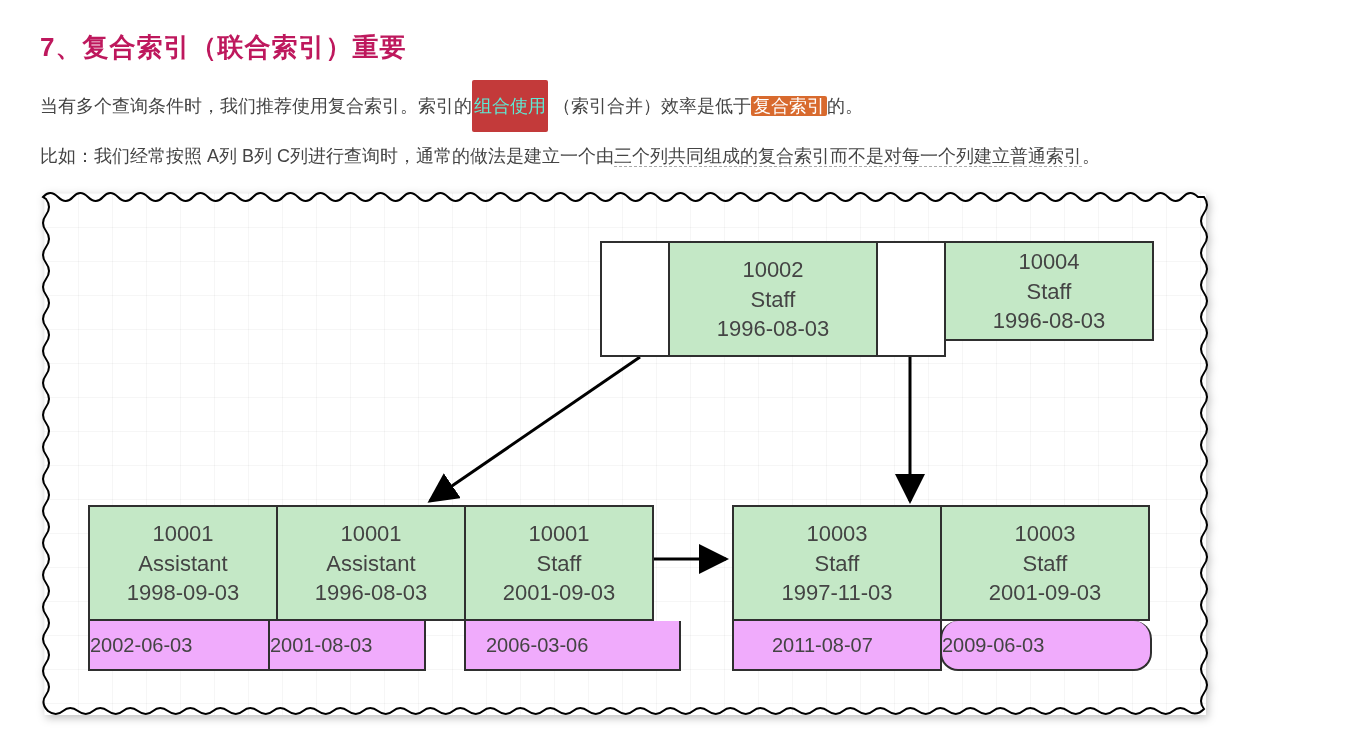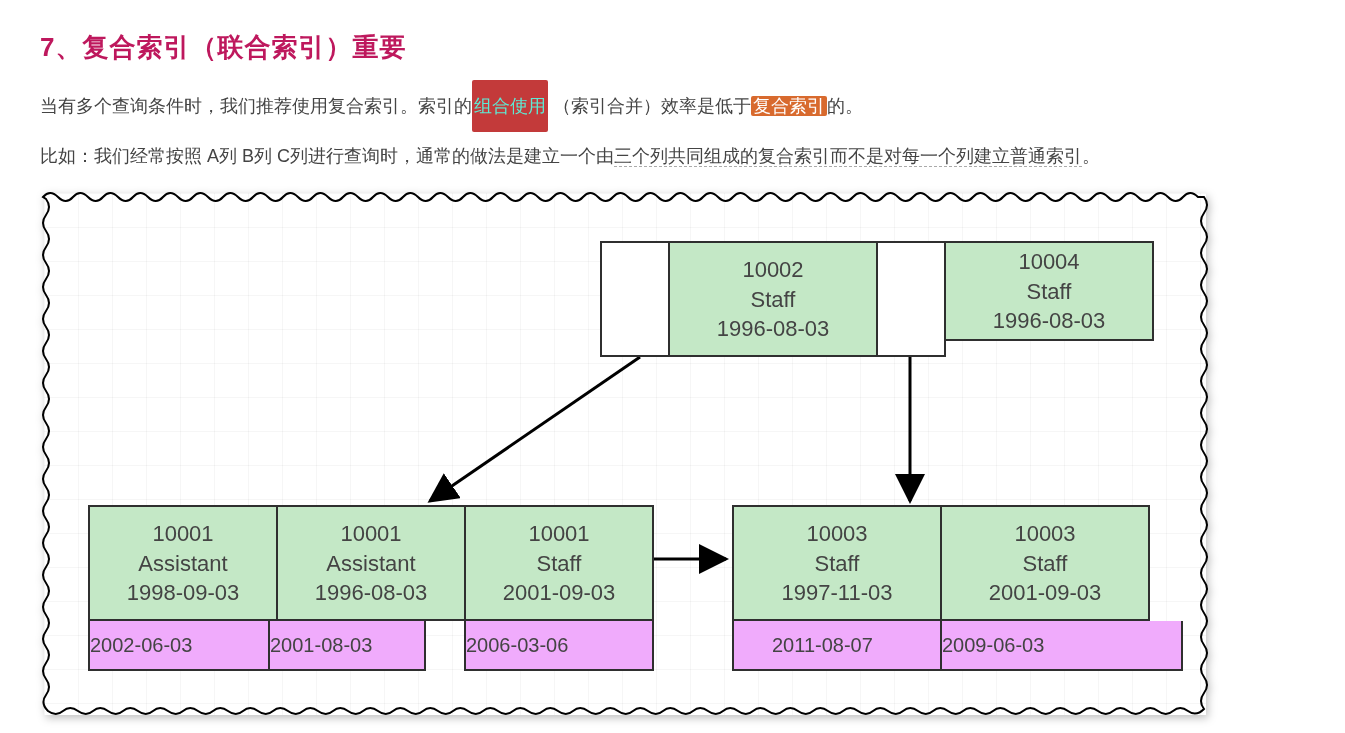--- a/index.html
+++ b/index.html
@@ -167,29 +167,29 @@
     <span>Assistant</span>
     <span>1996-08-03</span>
   </div>
   <div class="leaf-extra" style="left:220px; top:432px; width:158px;margin-left:8px;">2001-08-03</div>
 
   <div class="node" style="left:424px; top:316px; width:190px; height:116px;">
     <span>10001</span>
     <span>Staff</span>
     <span>2001-09-03</span>
   </div>
-  <div class="leaf-extra" style="left:424px; top:432px; width:190px;">2006-03-06</div>
+  <div class="leaf-extra" style="left:424px; top:432px; width:217px;padding-left:20px;">2006-03-06</div>
 
   <div class="node" style="left:692px; top:316px; width:210px; height:116px;">
     <span>10003</span>
     <span>Staff</span>
     <span>1997-11-03</span>
   </div>
   <div class="leaf-extra" style="left:692px; top:432px; width:210px;padding-left:38px;">2011-08-07</div>
 
   <div class="node" style="left:900px; top:316px; width:210px; height:116px;">
     <span>10003</span>
     <span>Staff</span>
     <span>2001-09-03</span>
   </div>
-  <div class="leaf-extra" style="left:900px; top:432px; width:243px;">2009-06-03</div>
+  <div class="leaf-extra" style="left:900px; top:432px; width:212px;border-radius:18px;">2009-06-03</div>
 
 </div>
 
 </body></html>

